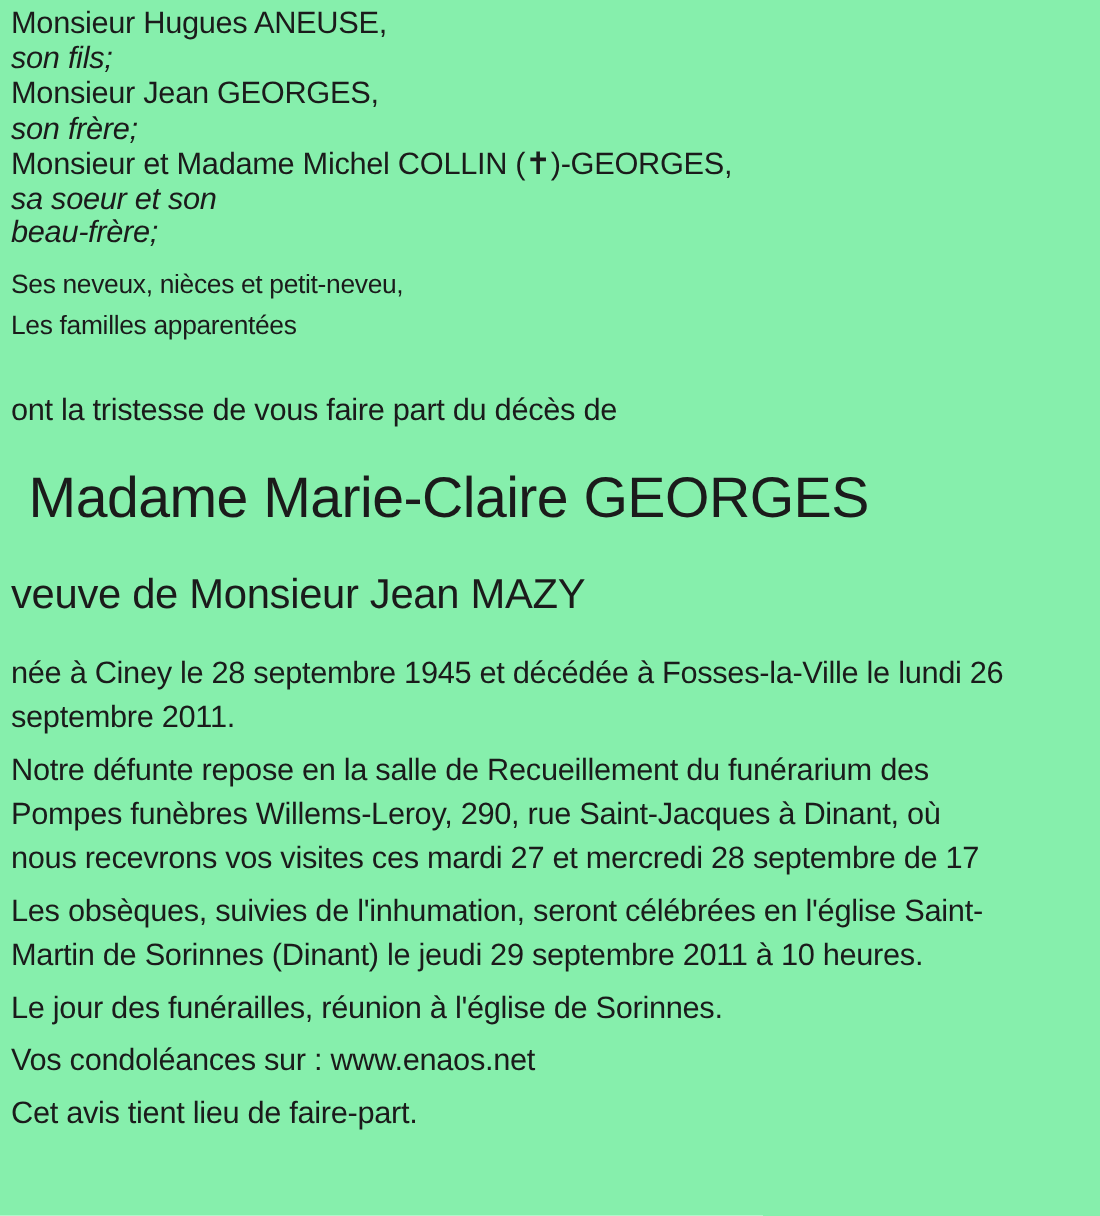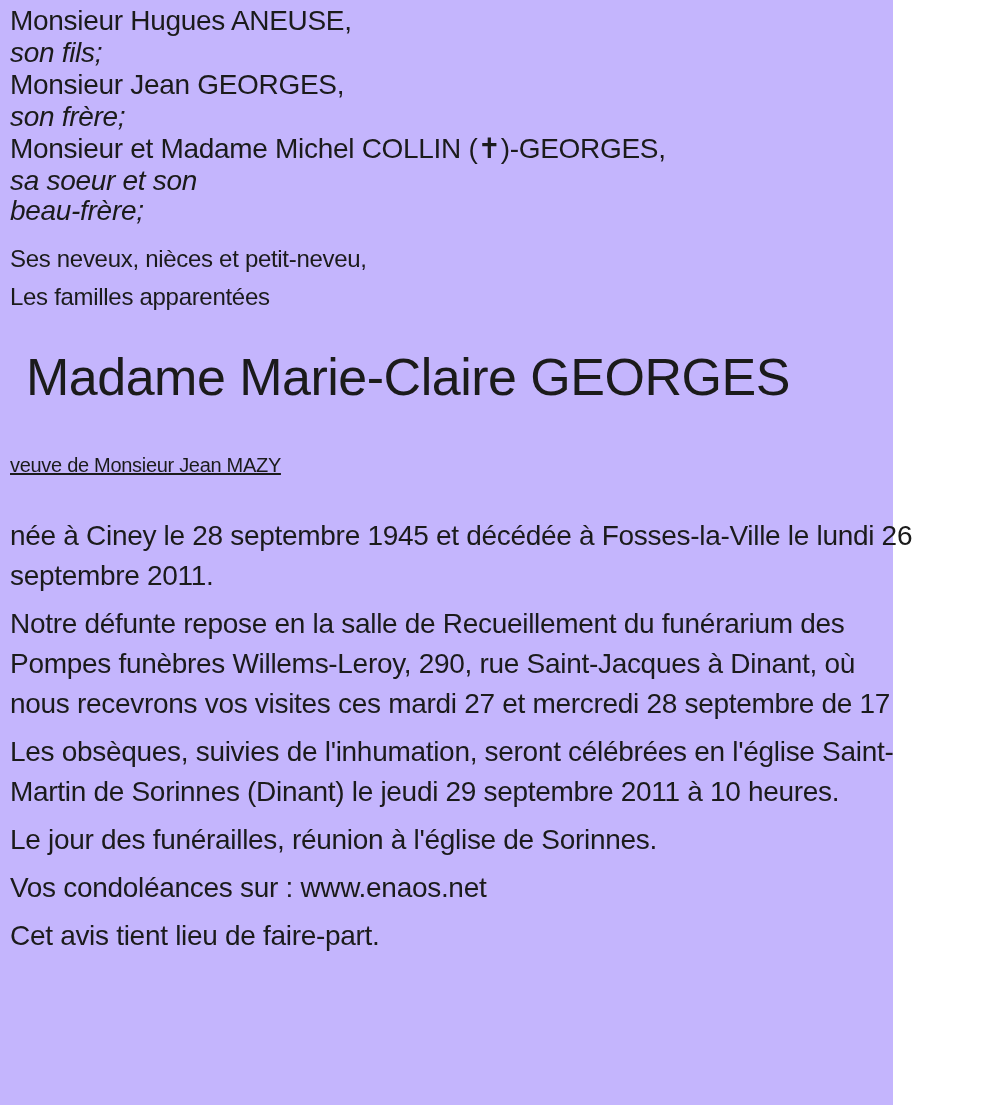--- a/index.html
+++ b/index.html
@@ -9,24 +9,24 @@
   }
   body {
     width: 1000px;
     height: 1105px;
     overflow: hidden;
     font-family: "Liberation Sans", "DejaVu Sans", sans-serif;
     color: #1b1b1b;
   }
   .page {
     box-sizing: border-box;
-    width: 893px;
+    width: 1000px;
     height: 1105px;
     padding: 4px 10px 0 10px;
-    background: #c4b5fd;
+    background: #86efac;
   }
   
   .mourner-name {
     font-size: 28px;
     line-height: 34px;
     letter-spacing: -0.3px;
     white-space: nowrap;
     text-align: left;
   }
   .mourner-relation {
@@ -57,25 +57,24 @@
   .deceased-name {
     margin: 36px 0 0 16px;
     font-size: 52px;
     font-weight: 400;
     line-height: 50px;
     letter-spacing: -0.5px;
     white-space: nowrap;
   }
   .widow-line {
     margin: 44px 0 0 0;
-    font-size: 20px;
+    font-size: 38px;
     line-height: 38px;
     letter-spacing: -0.3px;
     white-space: nowrap;
-    text-decoration: underline;
   }
   
   .paragraphs {
     margin-top: 32px;
   }
   .para {
     margin: 0 0 8px 0;
   }
   .para-line {
     font-size: 28px;
@@ -102,20 +101,21 @@
     <div class="mourner-relation">beau-frère;</div>
 
     <div class="additional-block">
       <div class="additional-line">Ses neveux, nièces et petit-neveu,</div>
       <div class="additional-line">Les familles apparentées</div>
     </div>
 
   </section>
 
   <section>
+    <p class="intro-line">ont la tristesse de vous faire part du décès de</p>
     <h1 class="deceased-name">Madame Marie-Claire GEORGES</h1>
     <p class="widow-line">veuve de Monsieur Jean MAZY</p>
   </section>
 
   <section class="paragraphs">
 
     <div class="para">
       <div class="para-line">née à Ciney le 28 septembre 1945 et décédée à Fosses-la-Ville le lundi 26</div>
       <div class="para-line">septembre 2011.</div>
     </div>

